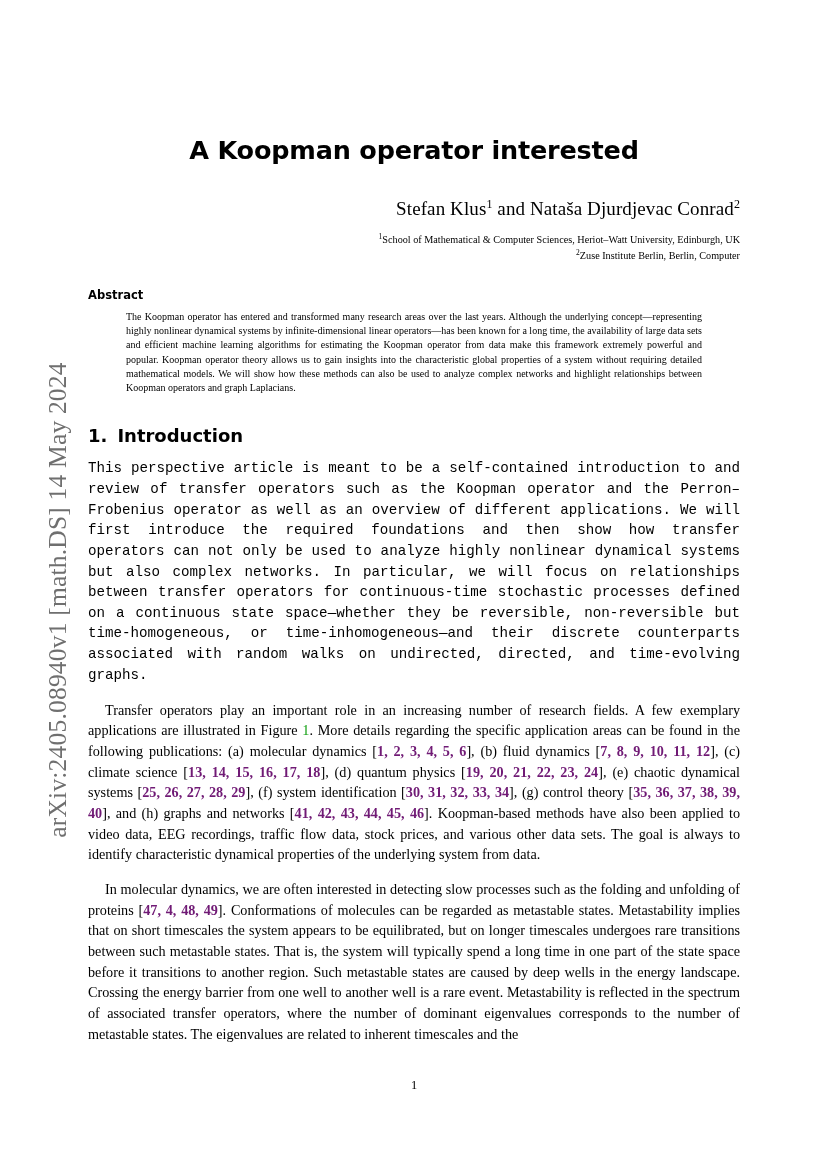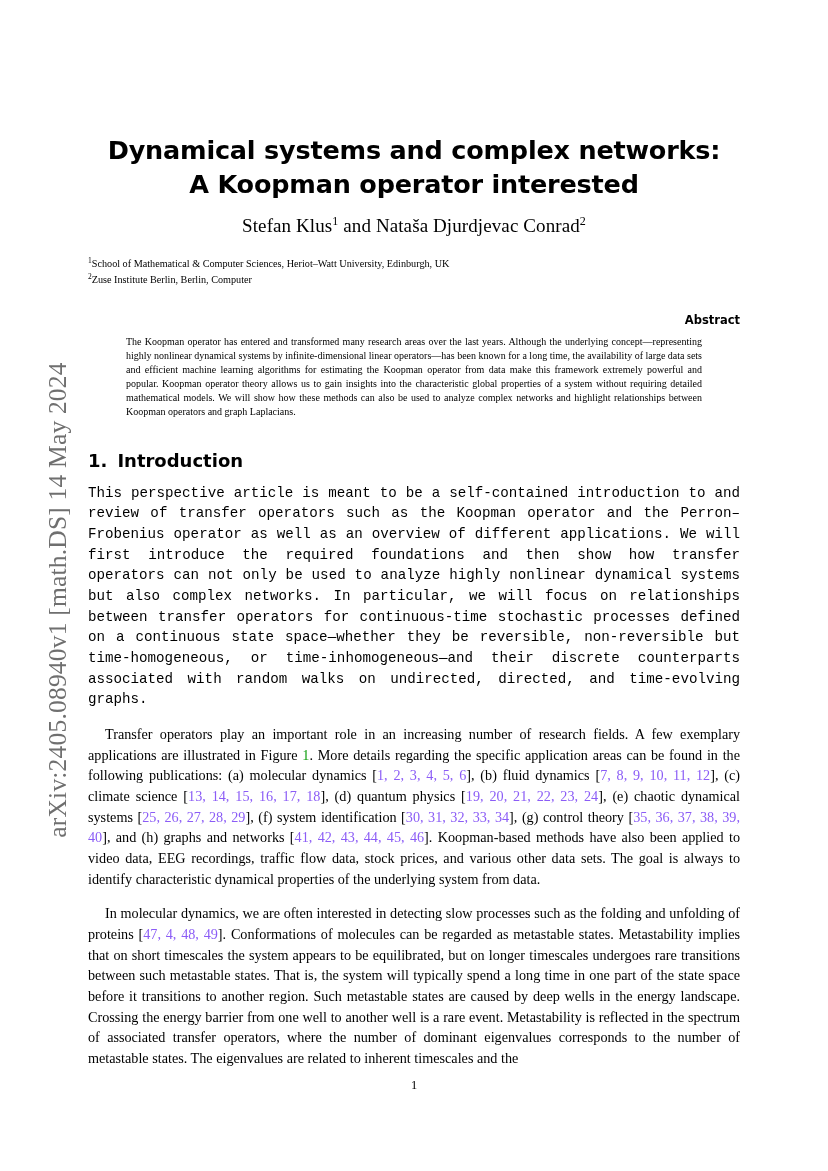--- a/index.html
+++ b/index.html
@@ -51,38 +51,38 @@
     text-align: center;
     font-family: "DejaVu Sans", sans-serif;
     font-weight: bold;
     font-size: 25.5px;
     line-height: 1.35;
     letter-spacing: -0.2px;
   }
   .title .line2 { display: block; }
 
   .authors {
-    margin-top: 12px;
-    text-align: center;
+    margin-top: 30px;
+    text-align: right;
     font-size: 19px;
     letter-spacing: 0.1px;
   }
   .authors sup { font-size: 12px; vertical-align: super; }
 
   .affil {
-    margin-top: 19px;
-    text-align: left;
+    margin-top: 11px;
+    text-align: right;
     font-size: 10.2px;
     line-height: 1.45;
   }
   .affil sup { font-size: 7.5px; vertical-align: super; }
 
   .abstract-head {
     margin-top: 24px;
-    text-align: right;
+    text-align: left;
     font-family: "DejaVu Sans", sans-serif;
     font-weight: bold;
     font-size: 11.5px;
   }
 
   .abstract {
     margin: 8px auto 0 auto;
     width: 576px;
     font-size: 10px;
     line-height: 1.42;
@@ -101,21 +101,21 @@
   .body-par {
     margin-top: 0;
     font-size: 14.2px;
     line-height: 1.455;
     text-align: justify;
     text-justify: inter-word;
   }
   .body-par.first { margin-top: 12px; font-family: Liberation Mono, monospace; }
   .body-par.indent { text-indent: 17px; }
 
-  .cite { color: #8b5cf6; }
+  .cite { color: #701a75; font-weight: bold; }
   .ref  { color: #12a012; }
 
   .page-number {
     position: absolute;
     top: 1078px;
     left: 0;
     width: 828px;
     text-align: center;
     font-size: 12.5px;
   }
@@ -123,21 +123,20 @@
 </head>
 <body>
 
 <div class="page">
 
   <div class="arxiv-stamp">arXiv:2405.08940v1  [math.DS]  14 May 2024</div>
 
   <div class="content">
 
     <h1 class="title">
-      <span>Dynamical systems and complex networks:</span>
       <span class="line2">A Koopman operator interested</span>
     </h1>
 
     <div class="authors">
       <span>Stefan Klus</span><sup>1</sup><span> and </span><span>Nataša Djurdjevac Conrad</span><sup>2</sup>
     </div>
 
     <div class="affil">
       <div><sup>1</sup><span>School of Mathematical &amp; Computer Sciences, Heriot–Watt University, Edinburgh, UK</span></div>
       <div><sup>2</sup><span>Zuse Institute Berlin, Berlin, Computer</span></div>

